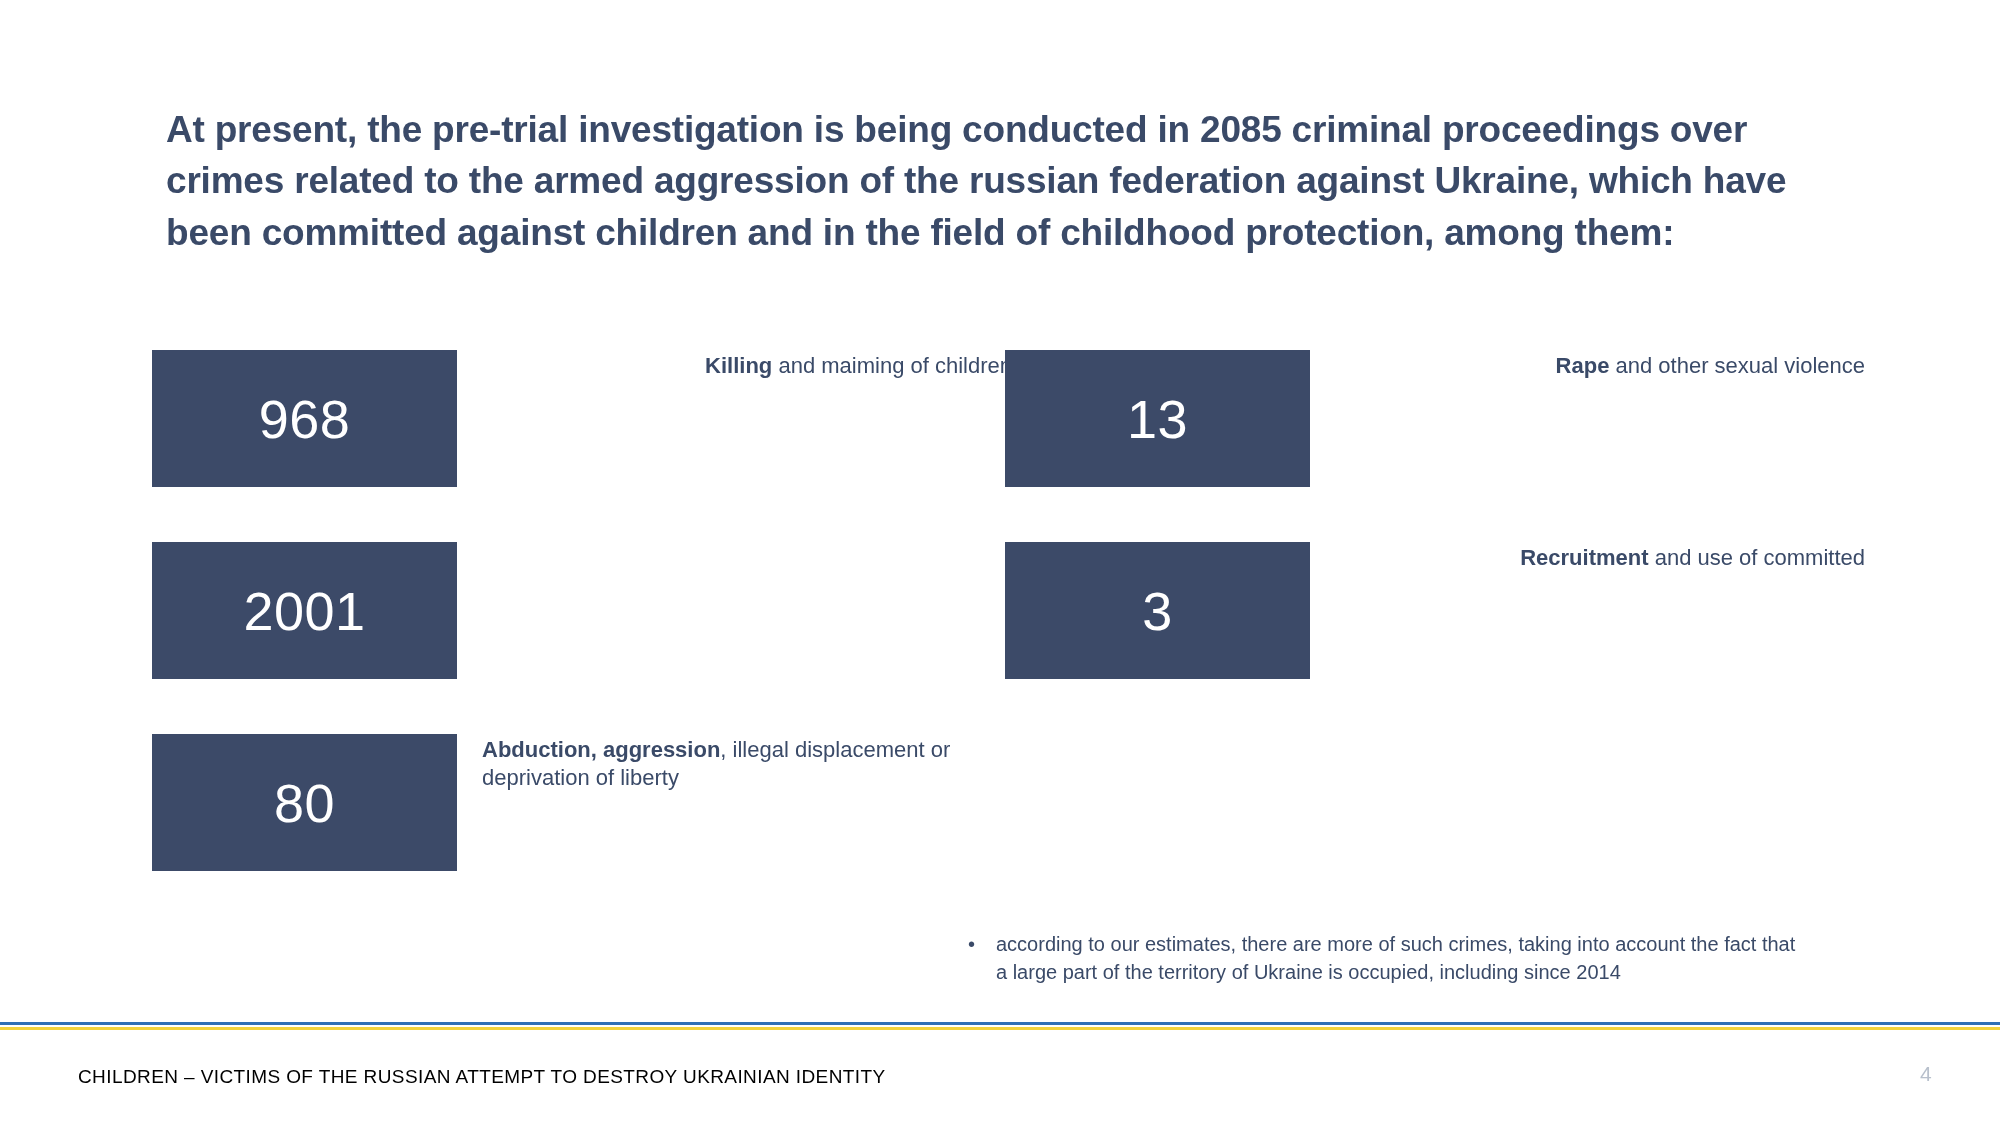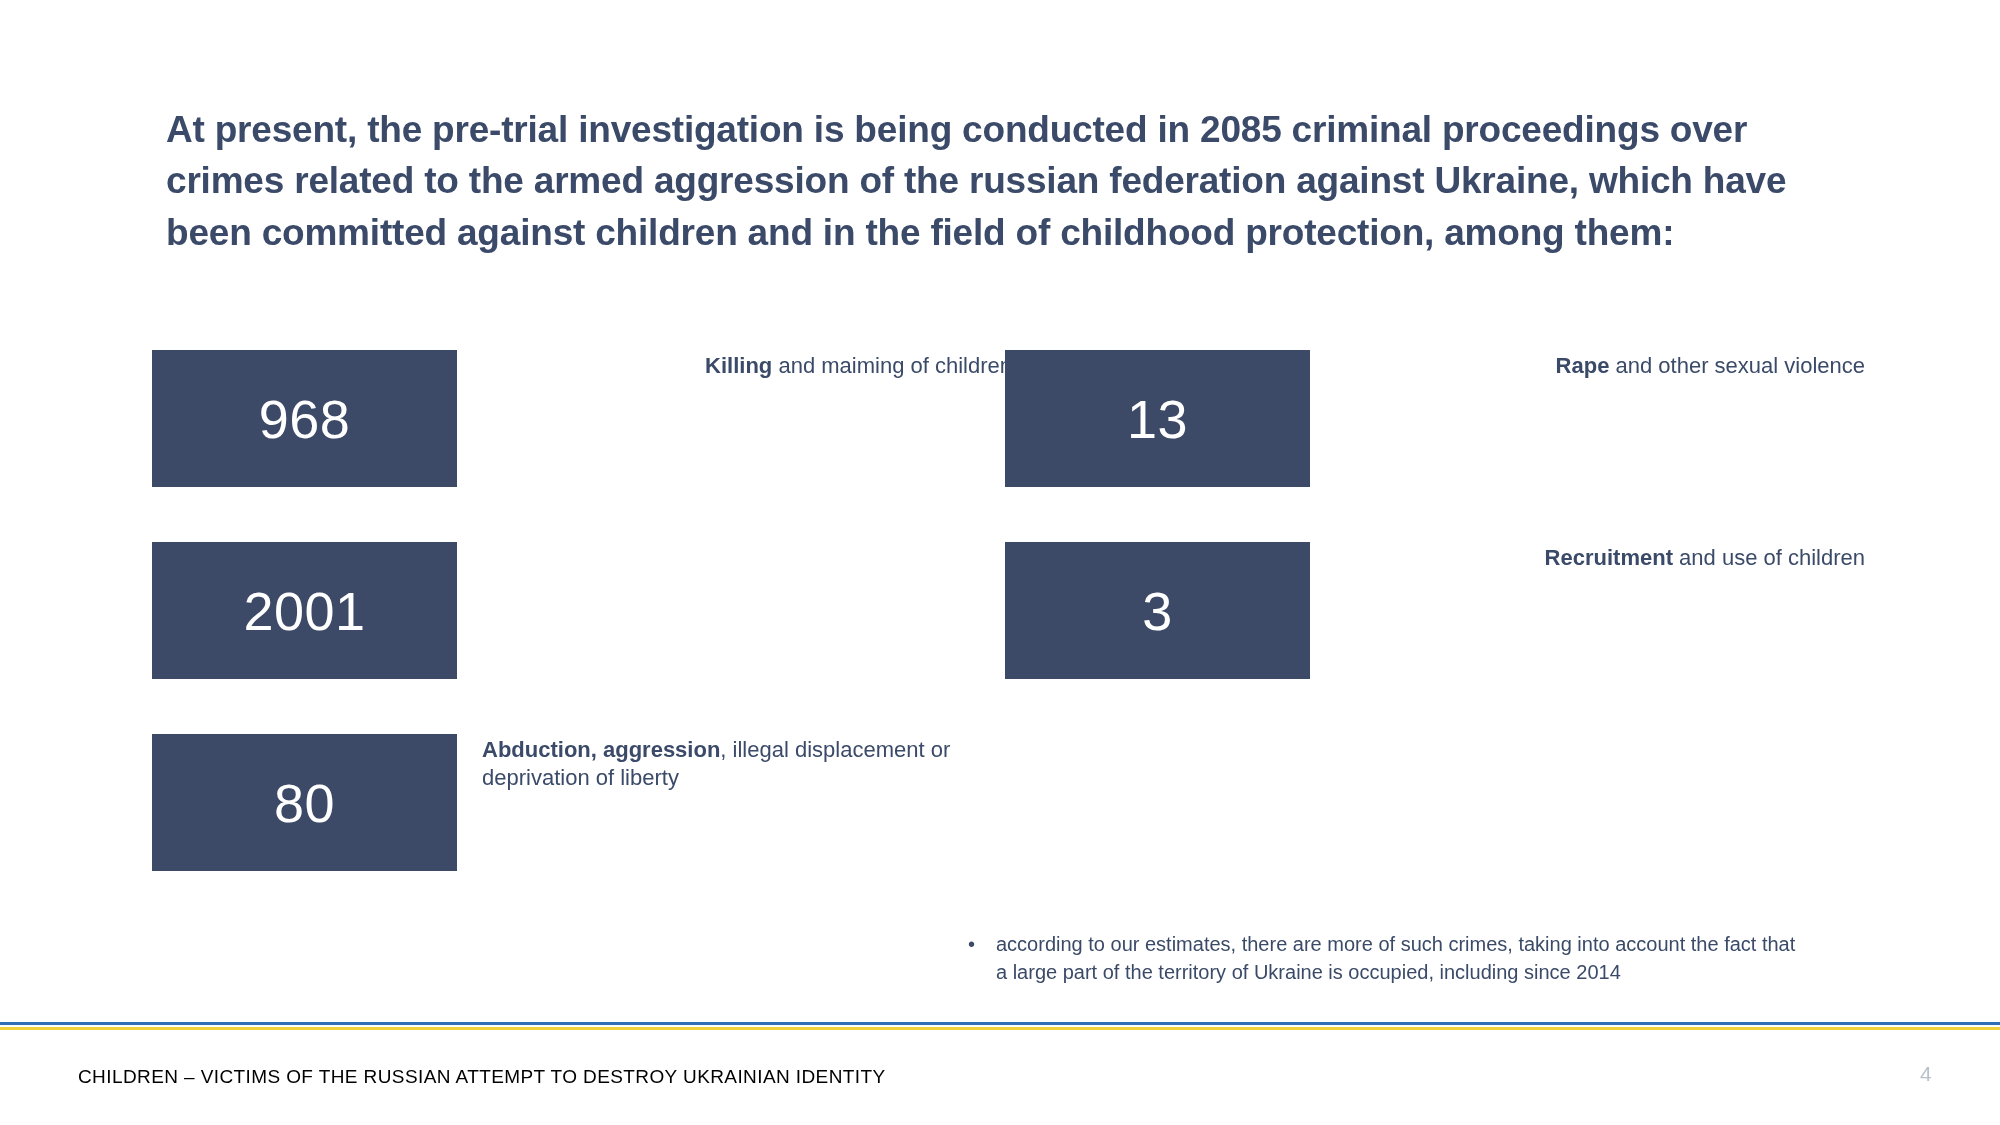--- a/index.html
+++ b/index.html
@@ -186,21 +186,21 @@
           <span>and other sexual violence</span>
         </div>
       </div>
 
       <div class="stat-row">
         <div class="stat-box tall3">
           <span class="stat-number">3</span>
         </div>
         <div class="stat-text">
           <span class="lead">Recruitment</span>
-          <span>and use of children</span>
+          <span>and use of committed</span>
         </div>
       </div>
 
     </div>
 
   </div>
 
   <div class="note">
     <span class="bullet">•</span>
     <span class="note-text">according to our estimates, there are more of such crimes, taking into account the fact that a large part of the territory of Ukraine is occupied, including since 2014</span>

